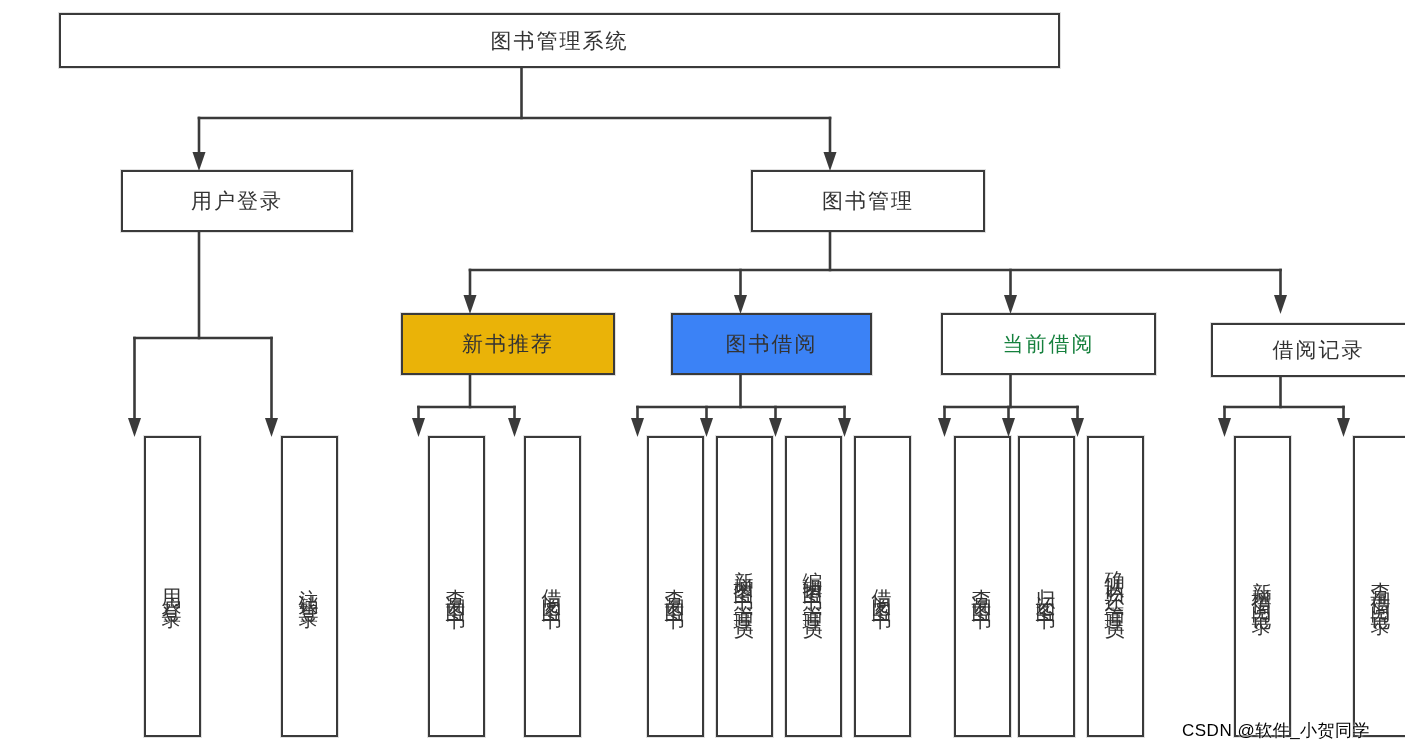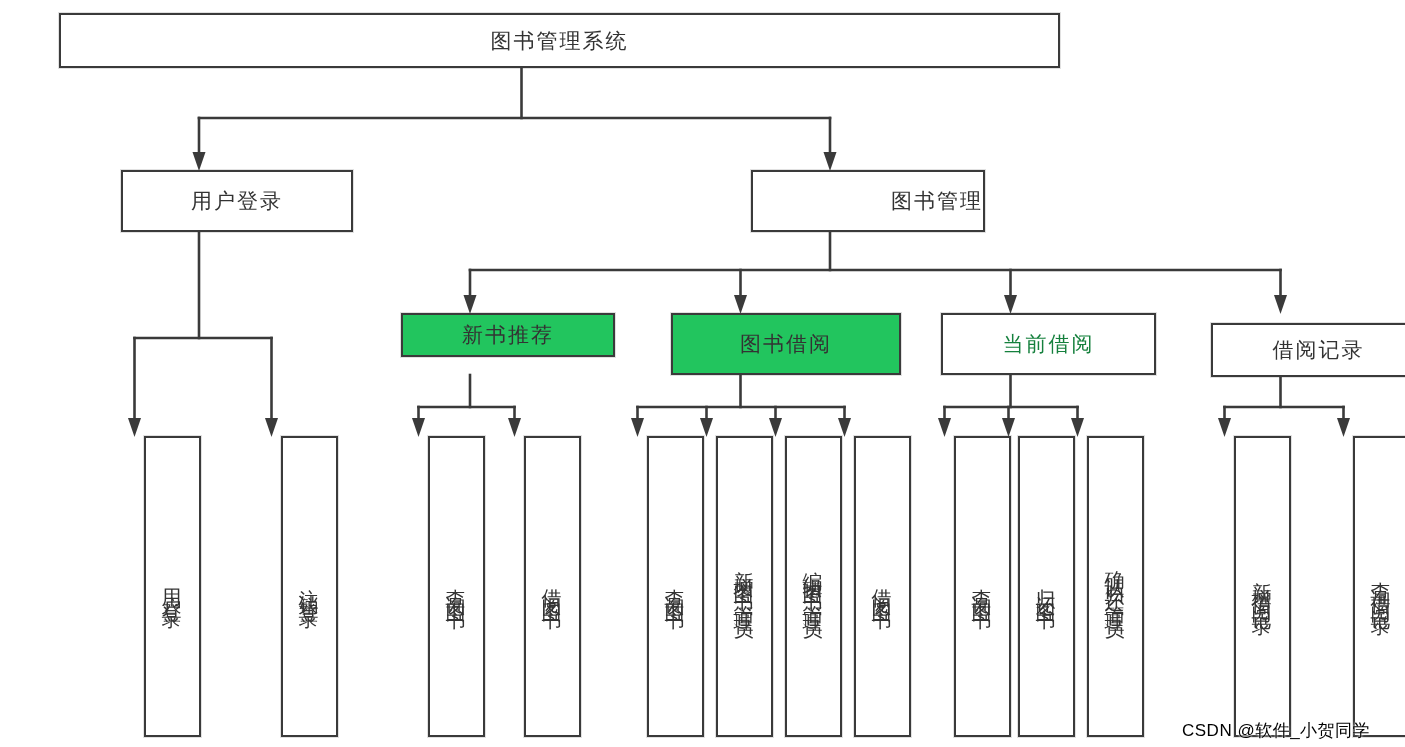--- a/index.html
+++ b/index.html
@@ -121,27 +121,27 @@
       <polygon points="1337,418 1350,418 1343.5,437" fill="#3a3a3a"></polygon>
     </svg>
 
   <div id="watermark">CSDN @软件_小贺同学</div>
 <div class="node" style="left: 21px; top: 13px; width: 1001px; height: 55px; border-color: rgb(58, 58, 58); color: rgb(51, 51, 51); background: rgb(255, 255, 255);">
       <span>图书管理系统</span>
     </div>
     <div class="node" style="left: 83px; top: 170px; width: 232px; height: 62px; border-color: rgb(58, 58, 58); color: rgb(51, 51, 51); background: rgb(255, 255, 255);">
       <span>用户登录</span>
     </div>
-    <div class="node" style="left: 713px; top: 170px; width: 234px; height: 62px; border-color: rgb(58, 58, 58); color: rgb(51, 51, 51); background: rgb(255, 255, 255); justify-content: flex-end;">
+    <div class="node" style="left: 713px; top: 170px; width: 234px; height: 62px; border-color: rgb(58, 58, 58); color: rgb(51, 51, 51); background: rgb(255, 255, 255);">
       <span>图书管理</span>
     </div>
-    <div class="node" style="left: 363px; top: 313px; width: 214px; height: 44px; border-color: rgb(58, 58, 58); color: rgb(51, 51, 51); background: #22c55e;">
+    <div class="node" style="left: 363px; top: 313px; width: 214px; height: 62px; border-color: rgb(58, 58, 58); color: rgb(51, 51, 51); background: #eab308;">
       <span>新书推荐</span>
     </div>
-    <div class="node" style="left: 633px; top: 313px; width: 230px; height: 62px; border-color: rgb(58, 58, 58); color: rgb(51, 51, 51); background: #22c55e;">
+    <div class="node" style="left: 633px; top: 313px; width: 201px; height: 62px; border-color: rgb(58, 58, 58); color: rgb(51, 51, 51); background: #3b82f6;">
       <span>图书借阅</span>
     </div>
     <div class="node" style="left: 903px; top: 313px; width: 215px; height: 62px; border-color: rgb(58, 58, 58); color: #15803d; background: rgb(255, 255, 255);">
       <span>当前借阅</span>
     </div>
     <div class="node" style="left: 1173px; top: 323px; width: 215px; height: 54px; border-color: rgb(58, 58, 58); color: rgb(51, 51, 51); background: rgb(255, 255, 255);">
       <span>借阅记录</span>
     </div>
     <div class="node vertical" style="left: 106px; top: 436px; width: 57px; height: 301px; border-color: rgb(58, 58, 58); color: rgb(51, 51, 51); background: rgb(255, 255, 255);">
       <span>用户登录</span>

